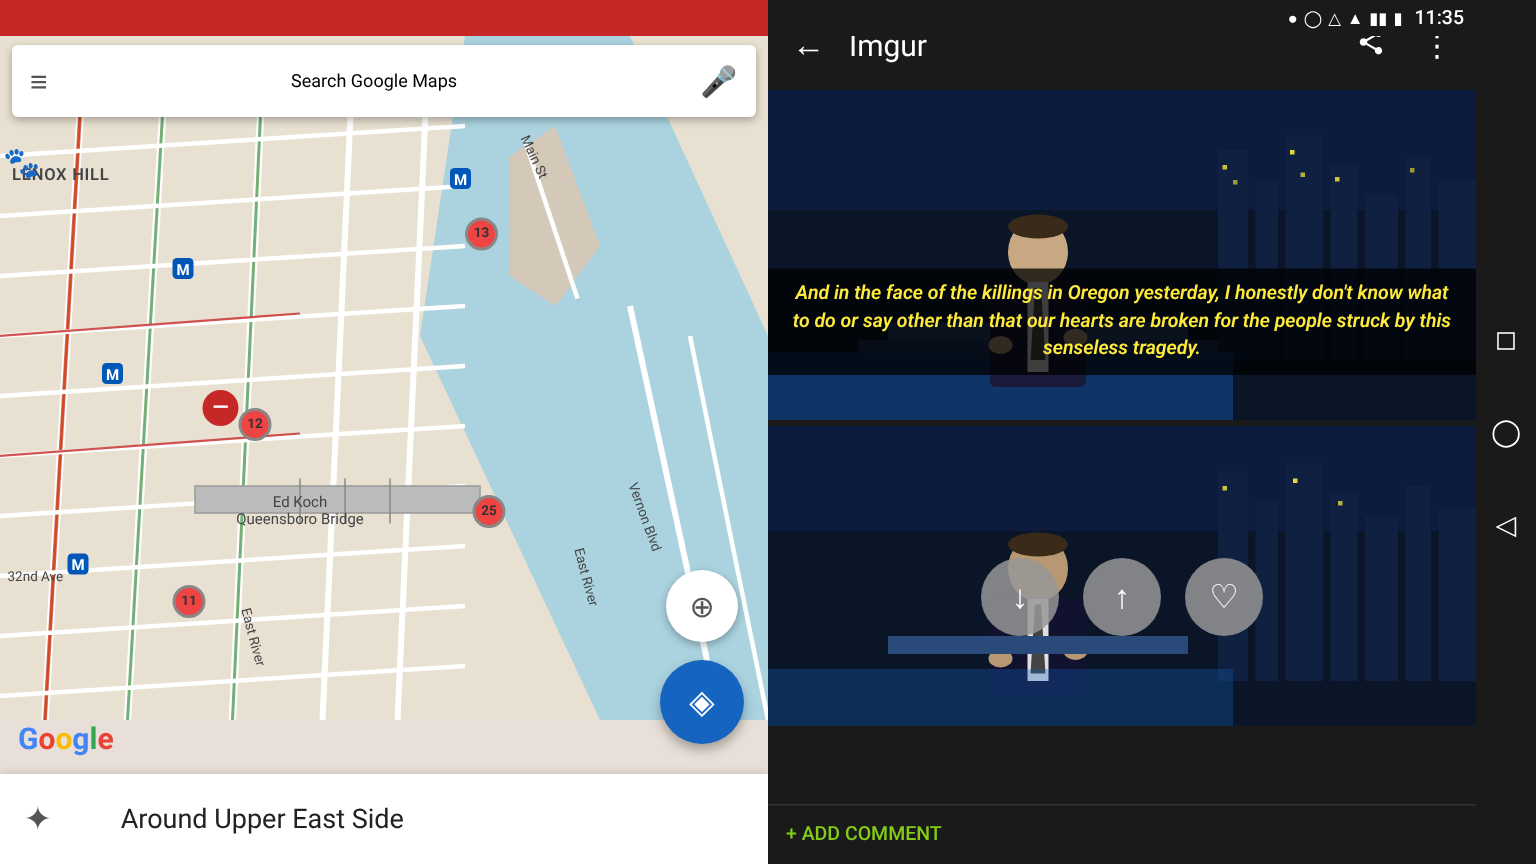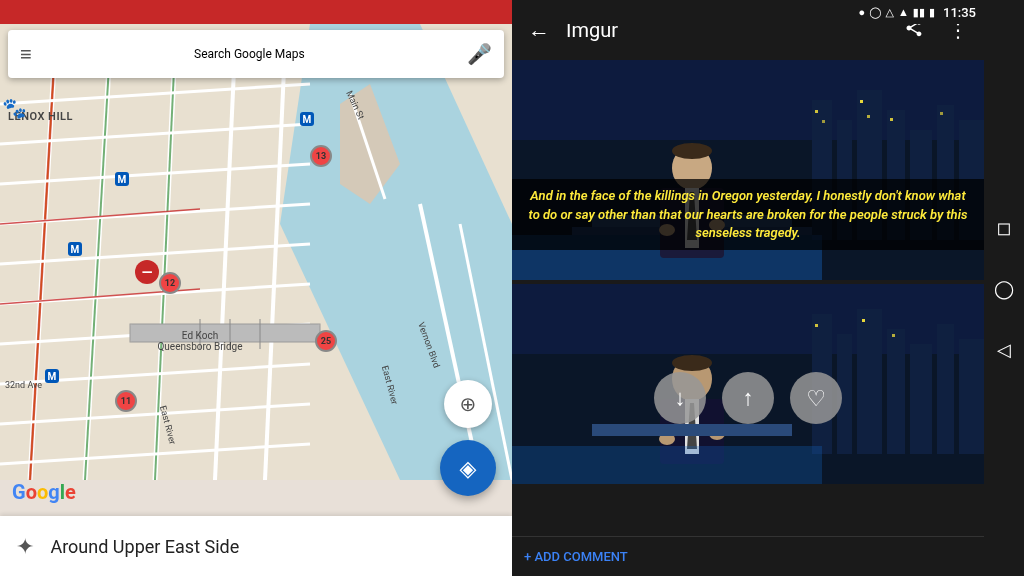--- a/index.html
+++ b/index.html
@@ -124,20 +124,21 @@
       z-index: 10;
     }
     .location-star {
       color: #555;
       font-size: 22px;
     }
     .location-name {
       font-size: 18px;
       color: #222;
       font-weight: 400;
+      margin-left: 30px;
     }
 
     
     .nav-fab {
       position: absolute;
       bottom: 80px;
       right: 16px;
       width: 56px;
       height: 56px;
       background: #1565c0;
@@ -297,21 +298,21 @@
       width: 472px;
       height: 40px;
       background: #1a1a1a;
       display: flex;
       align-items: center;
       padding: 0 12px;
       gap: 8px;
       border-top: 1px solid #333;
     }
     .add-comment {
-      color: #3b82f6;
+      color: #84cc16;
       font-size: 13px;
       font-weight: 500;
       cursor: pointer;
     }
     .comment-count {
       flex: 1;
       color: #aaa;
       font-size: 13px;
       text-align: center;
     }

